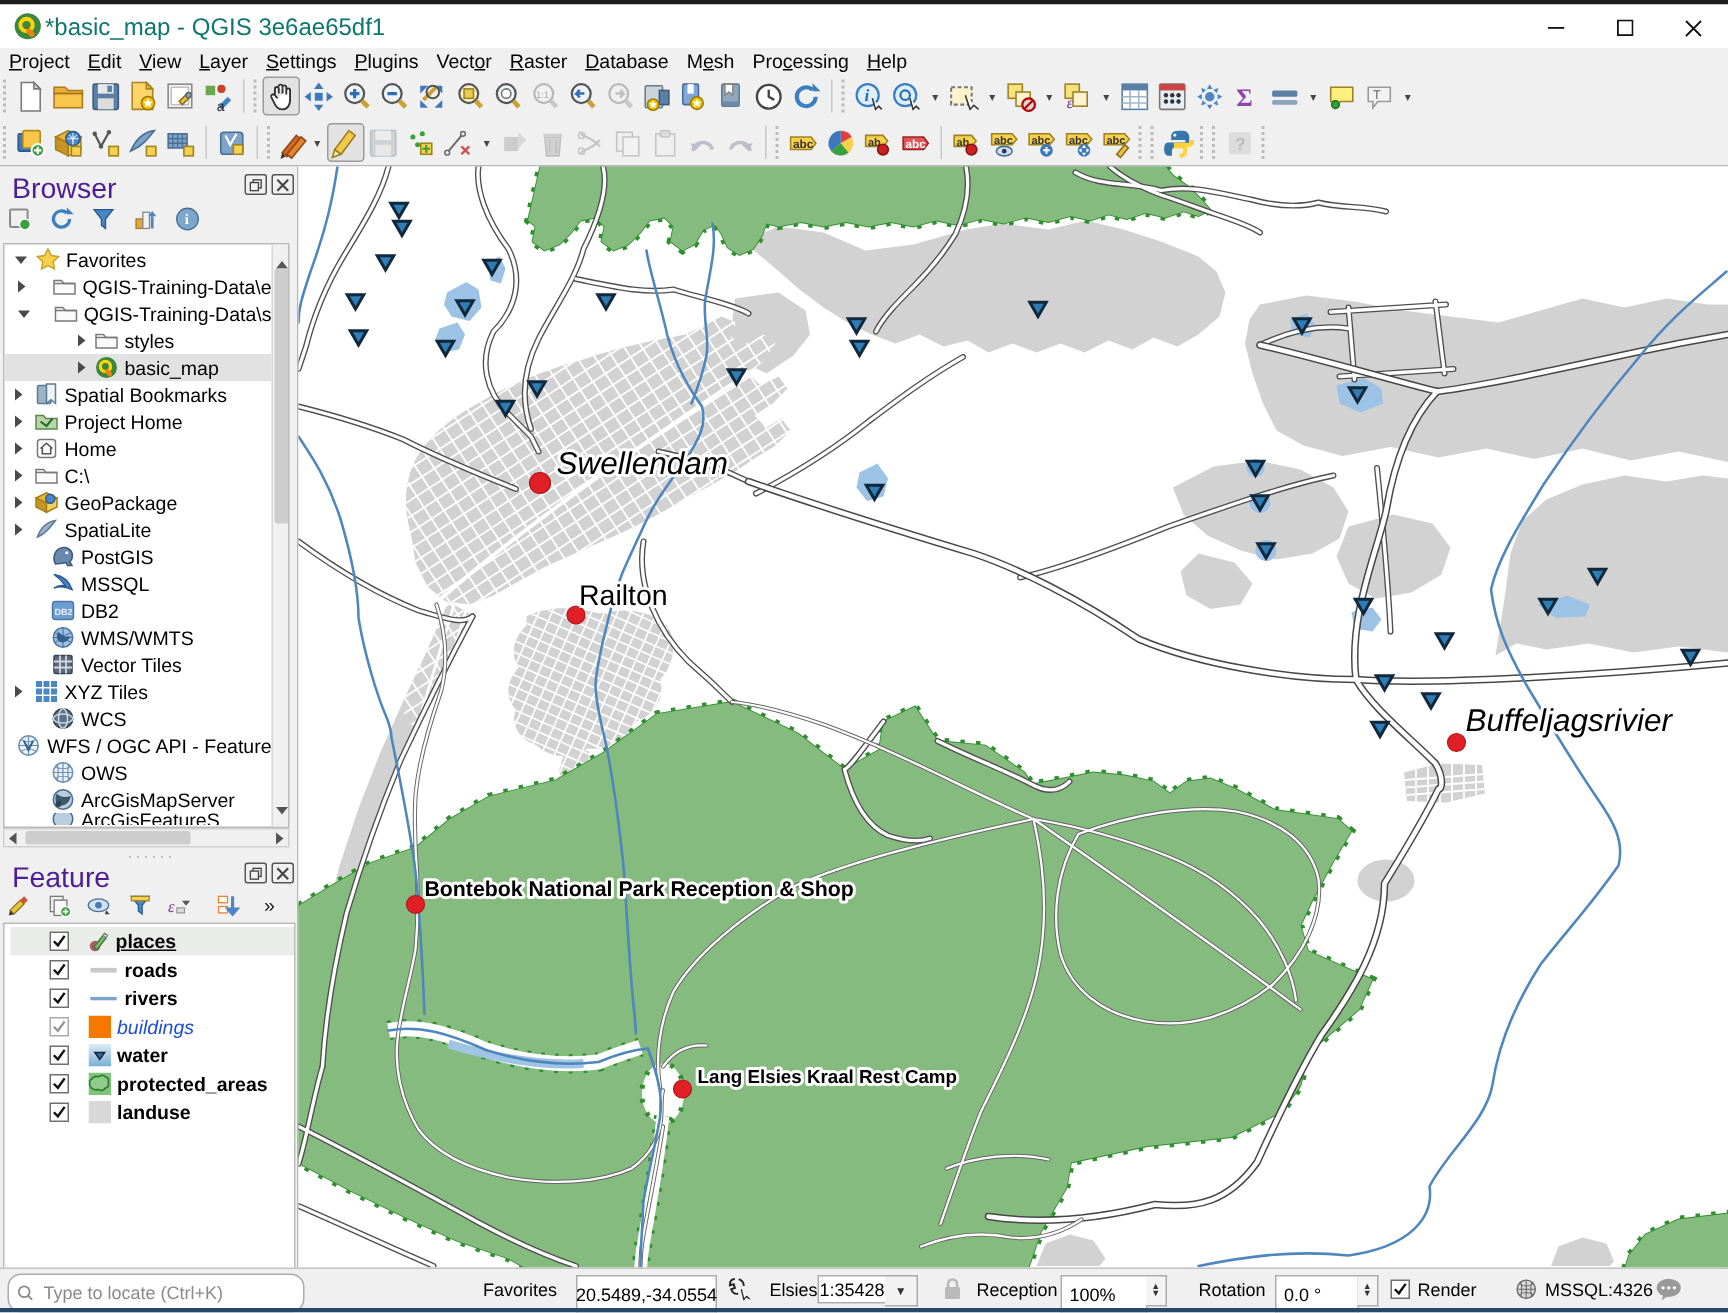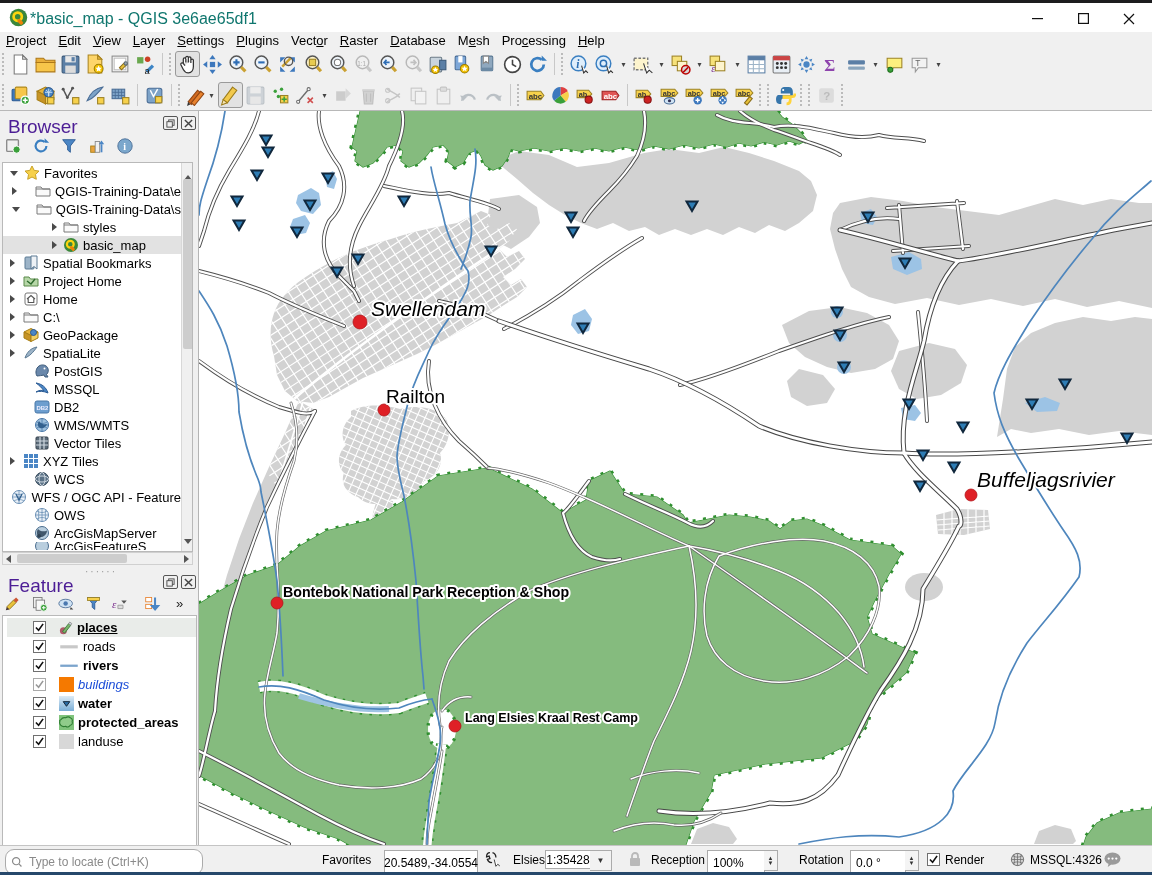--- a/index.html
+++ b/index.html
@@ -769,21 +769,21 @@
             </svg>
           </span>
           <span style="width:13px"></span>
           <svg class="ti" viewBox="0 0 16 16" style="width:14px;height:14px">
             <circle cx="5" cy="11" r="4" fill="#b05a6a"></circle>
             <path d="M4,12 L11,3 l2.5,1.8 -7,9z" fill="#7ab56a" stroke="#3a7a3a"></path>
             <path d="M11,3 l2.5,1.8 1,-2 -2.3,-1.5z" fill="#d8e0e8" stroke="#888"></path>
           </svg>
           <span style="text-decoration:underline">places</span>
         </div>
-      <div class="trow2" style="font-weight:normal"><span style="width:26px"></span><span class="cb">
+      <div class="trow2" style="font-weight:bold"><span style="width:26px"></span><span class="cb">
             <svg width="9" height="9" viewBox="0 0 10 10">
               <path d="M1,5 l3,3 5,-7" fill="none" stroke="#111" stroke-width="1.8"></path>
             </svg>
           </span><span style="width:13px"></span><svg class="ti" viewBox="0 0 22 16" style="width:20px;height:14px">
             <rect x="1" y="6" width="20" height="3.6" fill="#c8c8c8"></rect>
           </svg>roads</div>
       <div class="trow2" style="font-weight:bold"><span style="width:26px"></span><span class="cb">
             <svg width="9" height="9" viewBox="0 0 10 10">
               <path d="M1,5 l3,3 5,-7" fill="none" stroke="#111" stroke-width="1.8"></path>
             </svg>
@@ -812,21 +812,21 @@
             <path d="M4.5,6 h7 l-3.5,5z" fill="#2a6ea8" stroke="#123"></path>
           </svg>water</div>
       <div class="trow2" style="font-weight:bold"><span style="width:26px"></span><span class="cb">
             <svg width="9" height="9" viewBox="0 0 10 10">
               <path d="M1,5 l3,3 5,-7" fill="none" stroke="#111" stroke-width="1.8"></path>
             </svg>
           </span><span style="width:13px"></span><svg class="ti" viewBox="0 0 16 16" style="width:15px;height:15px">
             <rect x="0" y="0" width="16" height="16" fill="#80c47c"></rect>
             <path d="M2,5 q2,-3 5,-2 q3,-2 5,0 q3,1 2,4 q1,3 -2,4 q-2,3 -5,1 q-3,1 -5,-1 q-2,-2 -1,-4 q-1,-1 1,-2z" fill="#8fcc8a" stroke="#2e7d32" stroke-width="1.2"></path>
           </svg>protected_areas</div>
-      <div class="trow2" style="font-weight:normal"><span style="width:26px"></span><span class="cb">
+      <div class="trow2" style="font-weight:bold"><span style="width:26px"></span><span class="cb">
             <svg width="9" height="9" viewBox="0 0 10 10">
               <path d="M1,5 l3,3 5,-7" fill="none" stroke="#111" stroke-width="1.8"></path>
             </svg>
           </span><span style="width:13px"></span><svg class="ti" viewBox="0 0 16 16" style="width:15px;height:15px">
             <rect x="0" y="0" width="16" height="16" fill="#d8d8d8"></rect>
           </svg>landuse</div>
     </div>
   </div>
 </div>
 <div class="abs" id="map" style="left:199px;top:111px;width:953px;height:734px;background:#fff">

